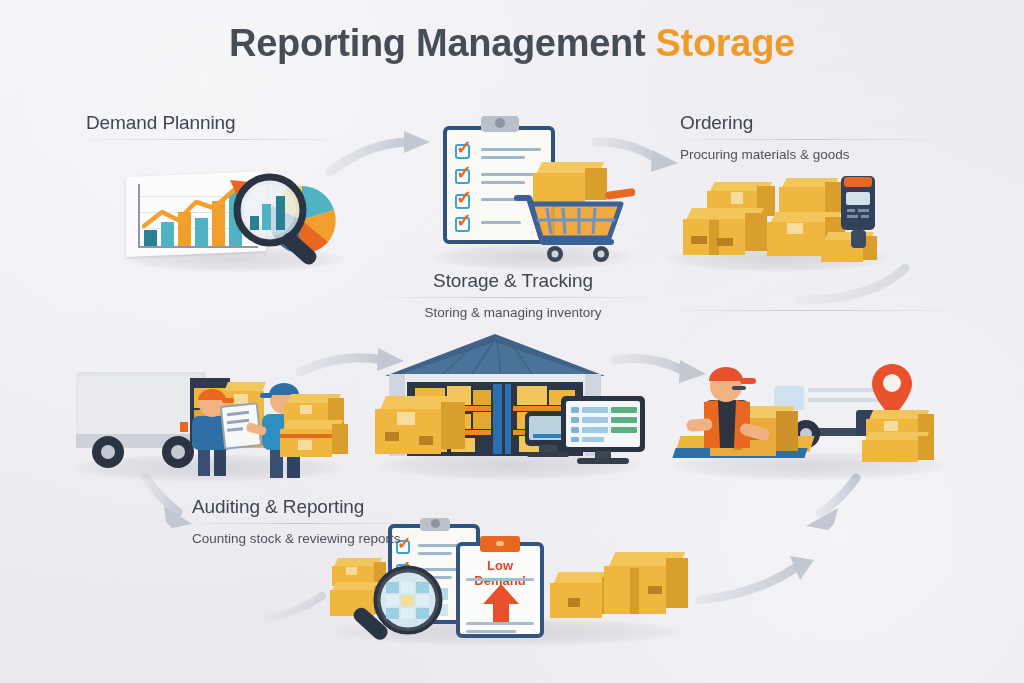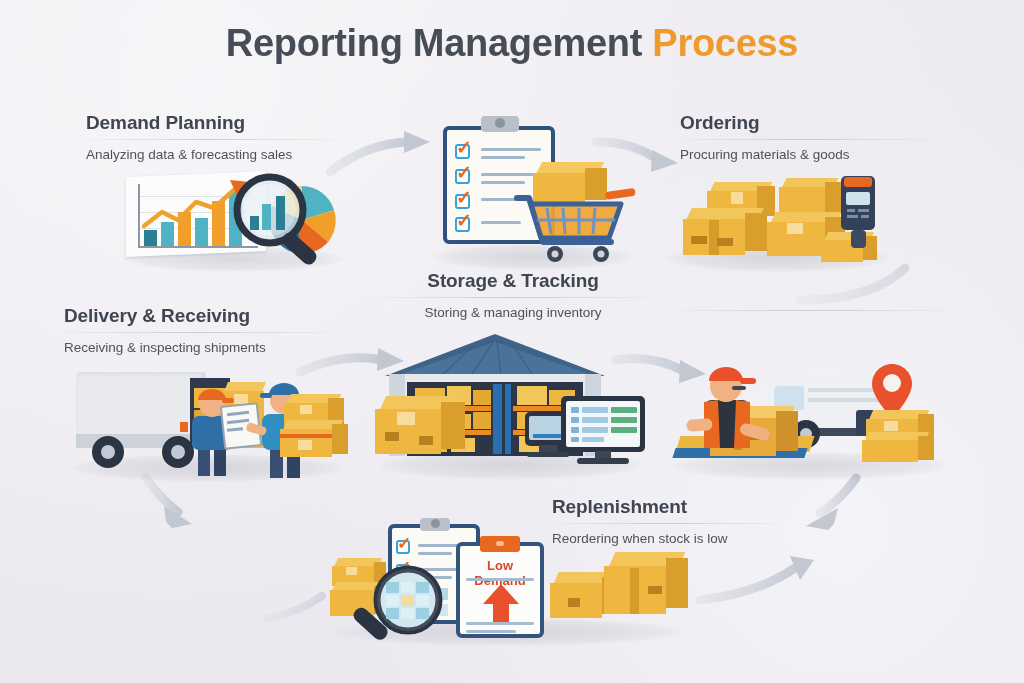--- a/index.html
+++ b/index.html
@@ -21,21 +21,21 @@
   .title{
     position:absolute;left:0;right:0;top:22px;text-align:center;
     font-size:38px;font-weight:bold;letter-spacing:-0.3px;
     color:#474d57;
   }
   .title .accent{color:#ef9b2b;}
 
   
   .step{position:absolute;}
   .step h3{
-    margin:0;font-size:19px;font-weight:bold;color:#3f4651;
+    margin:0;font-size:19px;font-weight:normal;color:#3f4651;
     letter-spacing:-0.1px;white-space:nowrap;
   }
   .step .rule{
     height:1px;background:linear-gradient(90deg,rgba(160,160,172,.05),rgba(150,150,165,.42),rgba(160,160,172,.05));
     margin:5px 0 6px 0;
   }
   .step p{
     margin:0;font-size:13.5px;color:#4c525c;line-height:1.3;
   }
   .step.center h3,.step.center p{text-align:center;}
@@ -78,21 +78,21 @@
   .mon-screen{position:absolute;background:#f4f7f9;border-radius:2px;}
   .mon-row{position:absolute;border-radius:1px;}
 </style>
 </head>
 <body>
 
 <div id="canvas">
   <div class="bg-wash"></div>
 
   <div class="title">
-    <span>Reporting Management </span><span class="accent">Process</span>
+    <span>Reporting Management </span><span class="accent">Storage</span>
   </div>
 
   <svg class="arrow-layer" width="1024" height="683" viewBox="0 0 1024 683">
     <defs>
       <linearGradient id="agrad" x1="0" y1="0" x2="1" y2="0">
         <stop offset="0%" stop-color="#cfd3dc" stop-opacity="0.35"></stop>
         <stop offset="100%" stop-color="#c2c7d2" stop-opacity="0.95"></stop>
       </linearGradient>
     </defs>
 
@@ -552,45 +552,39 @@
       <div class="front" style="left:0;top:14px;width:62px;height:48px;"></div>
       <div class="side" style="left:62px;top:6px;width:22px;height:50px;"></div>
       <div class="tape" style="left:26px;top:16px;width:9px;height:46px;"></div>
       <div style="position:absolute;left:44px;top:34px;width:14px;height:8px;background:#b9801f;"></div>
     </div>
   </div>
 
   <div class="step" id="step-demand">
     <h3>Demand Planning</h3>
     <div class="rule"></div>
-    <p>Analyzing data &amp; forecasting sales</p>
   </div>
 
   <div class="step" id="step-ordering">
     <h3>Ordering</h3>
     <div class="rule"></div>
     <p>Procuring materials &amp; goods</p>
   </div>
 
   <div class="step center" id="step-storage">
     <h3>Storage &amp; Tracking</h3>
     <div class="rule"></div>
     <p>Storing &amp; managing inventory</p>
   </div>
 
-  <div class="step" id="step-delivery">
-    <h3>Delivery &amp; Receiving</h3>
-    <div class="rule"></div>
-    <p>Receiving &amp; inspecting shipments</p>
-  </div>
 
   <div class="step" id="step-fulfill">
     <div class="rule"></div>
   </div>
 
-
-  <div class="step" id="step-replen">
-    <h3>Replenishment</h3>
+  <div class="step" id="step-audit">
+    <h3>Auditing &amp; Reporting</h3>
     <div class="rule"></div>
-    <p>Reordering when stock is low</p>
-  </div>
+    <p>Counting stock &amp; reviewing reports</p>
+  </div>
+
 
 </div>
 
 </body></html>

